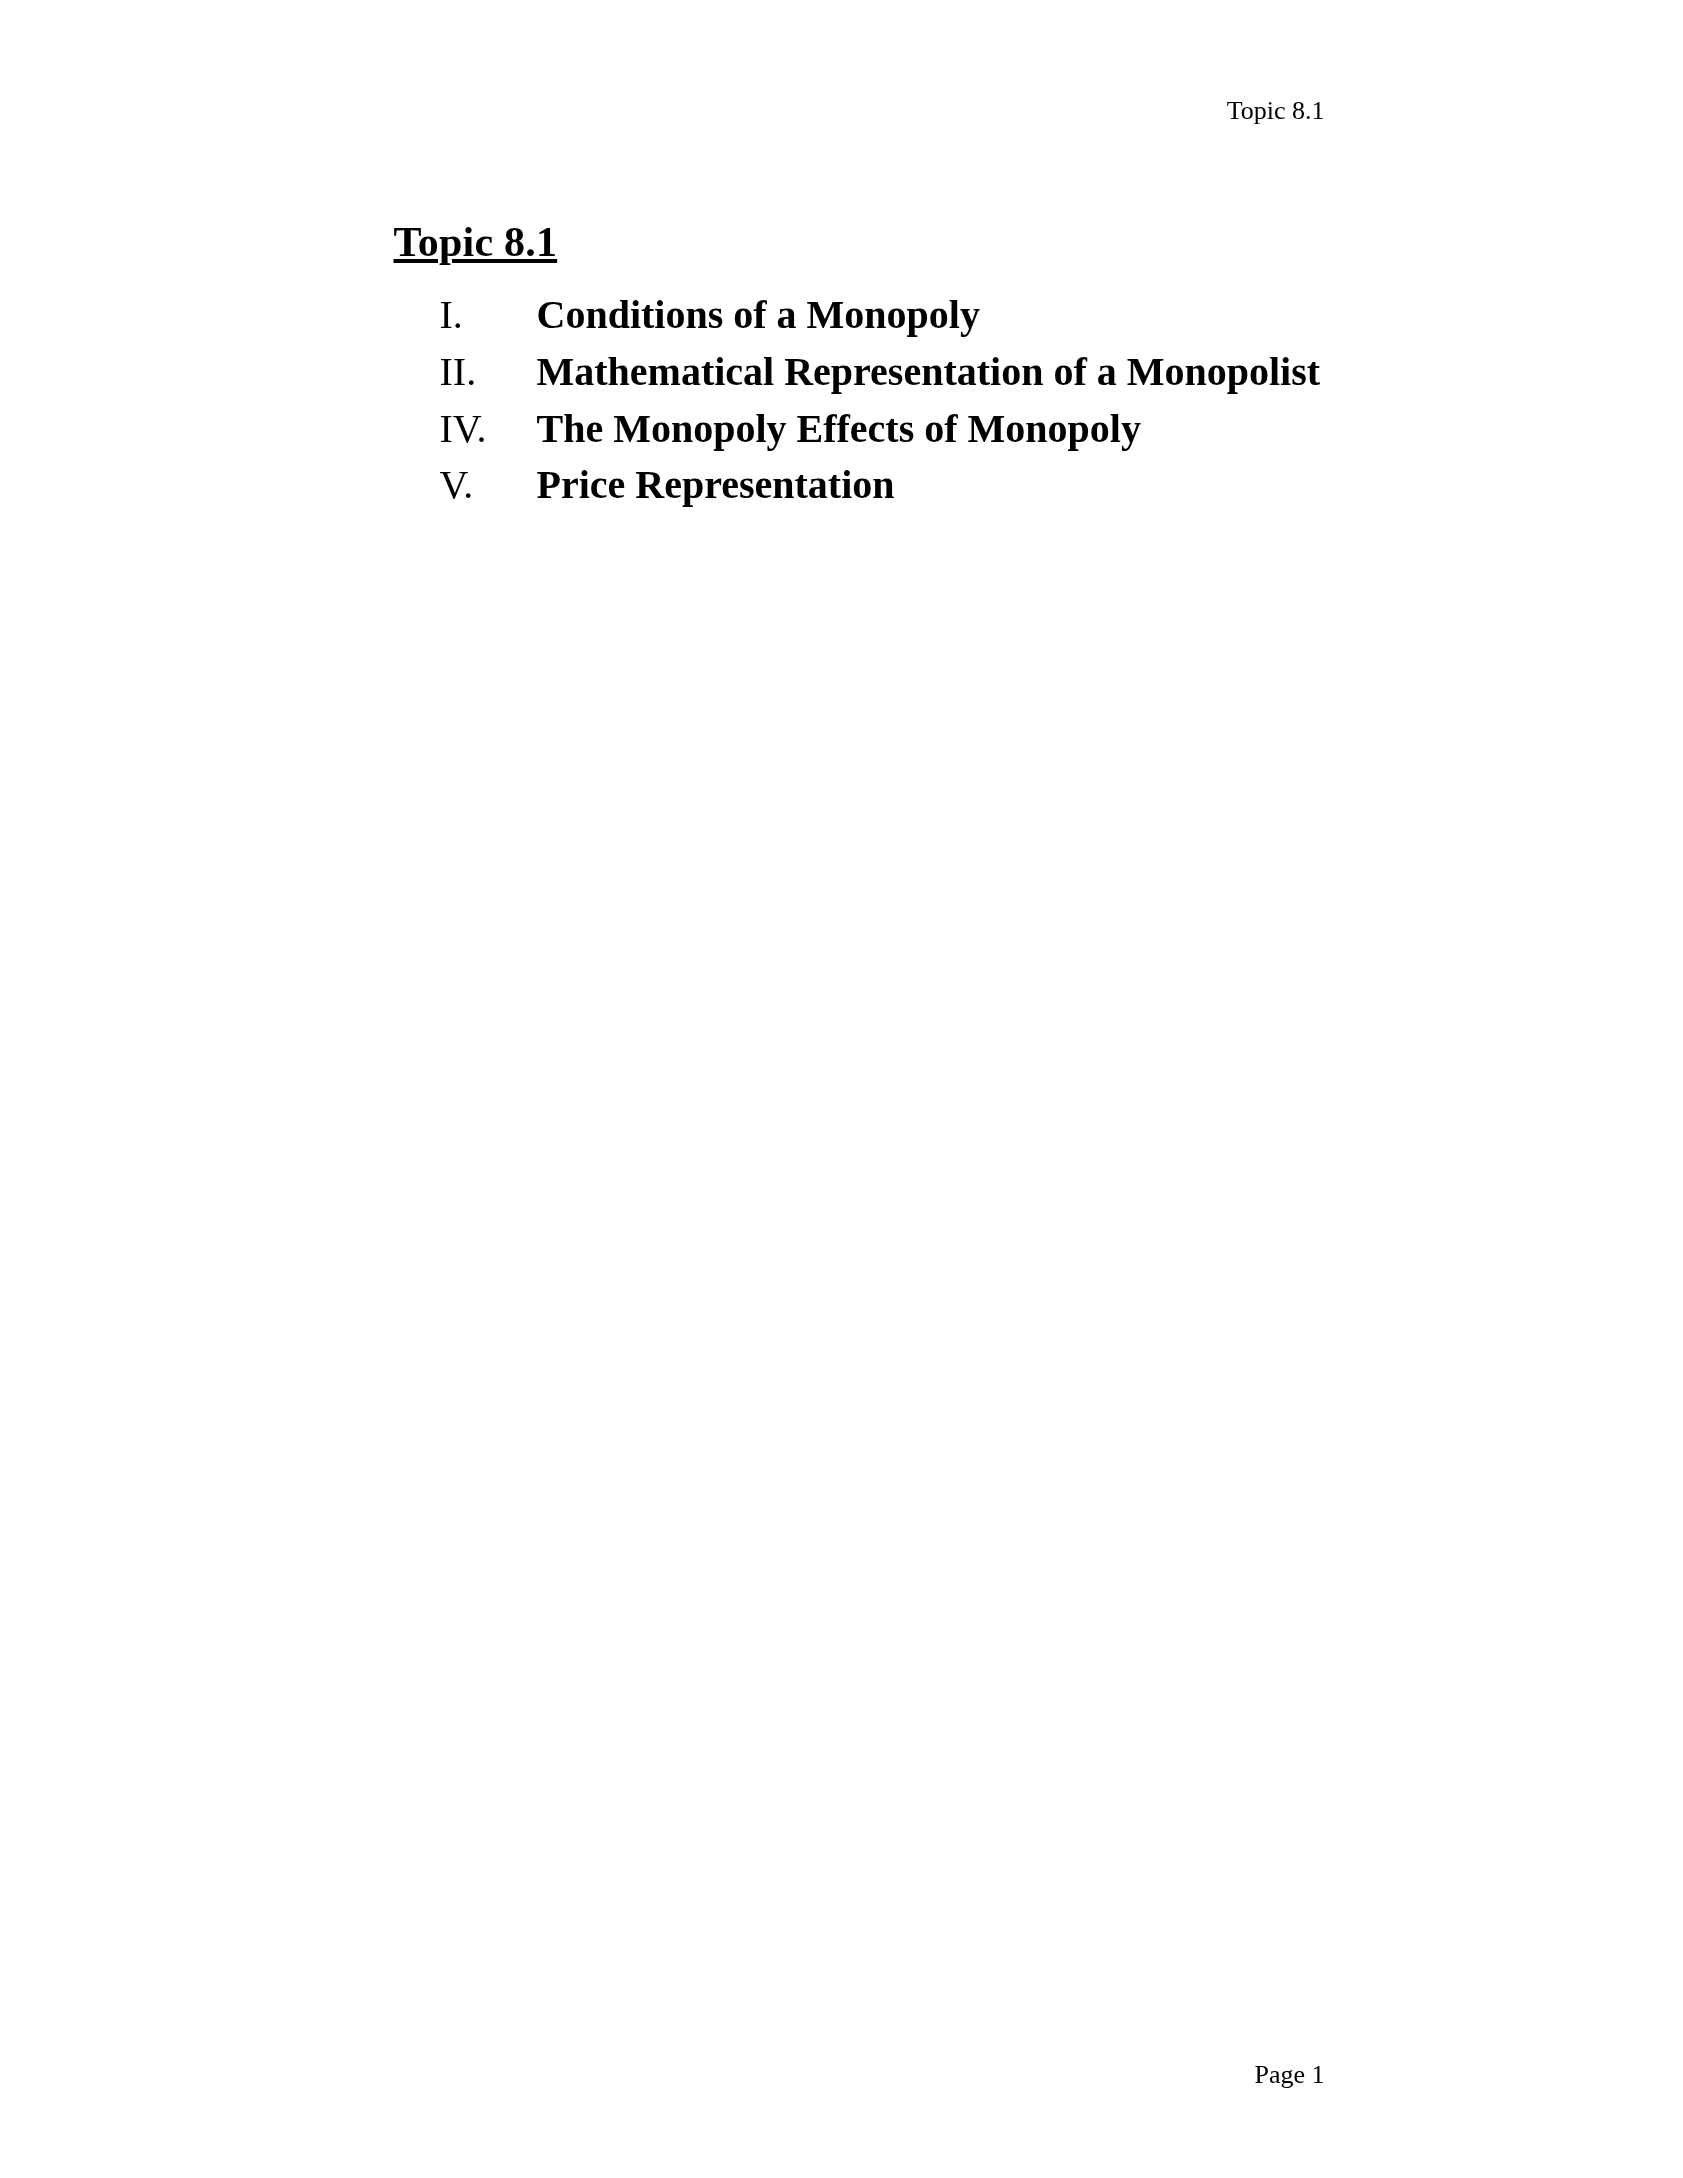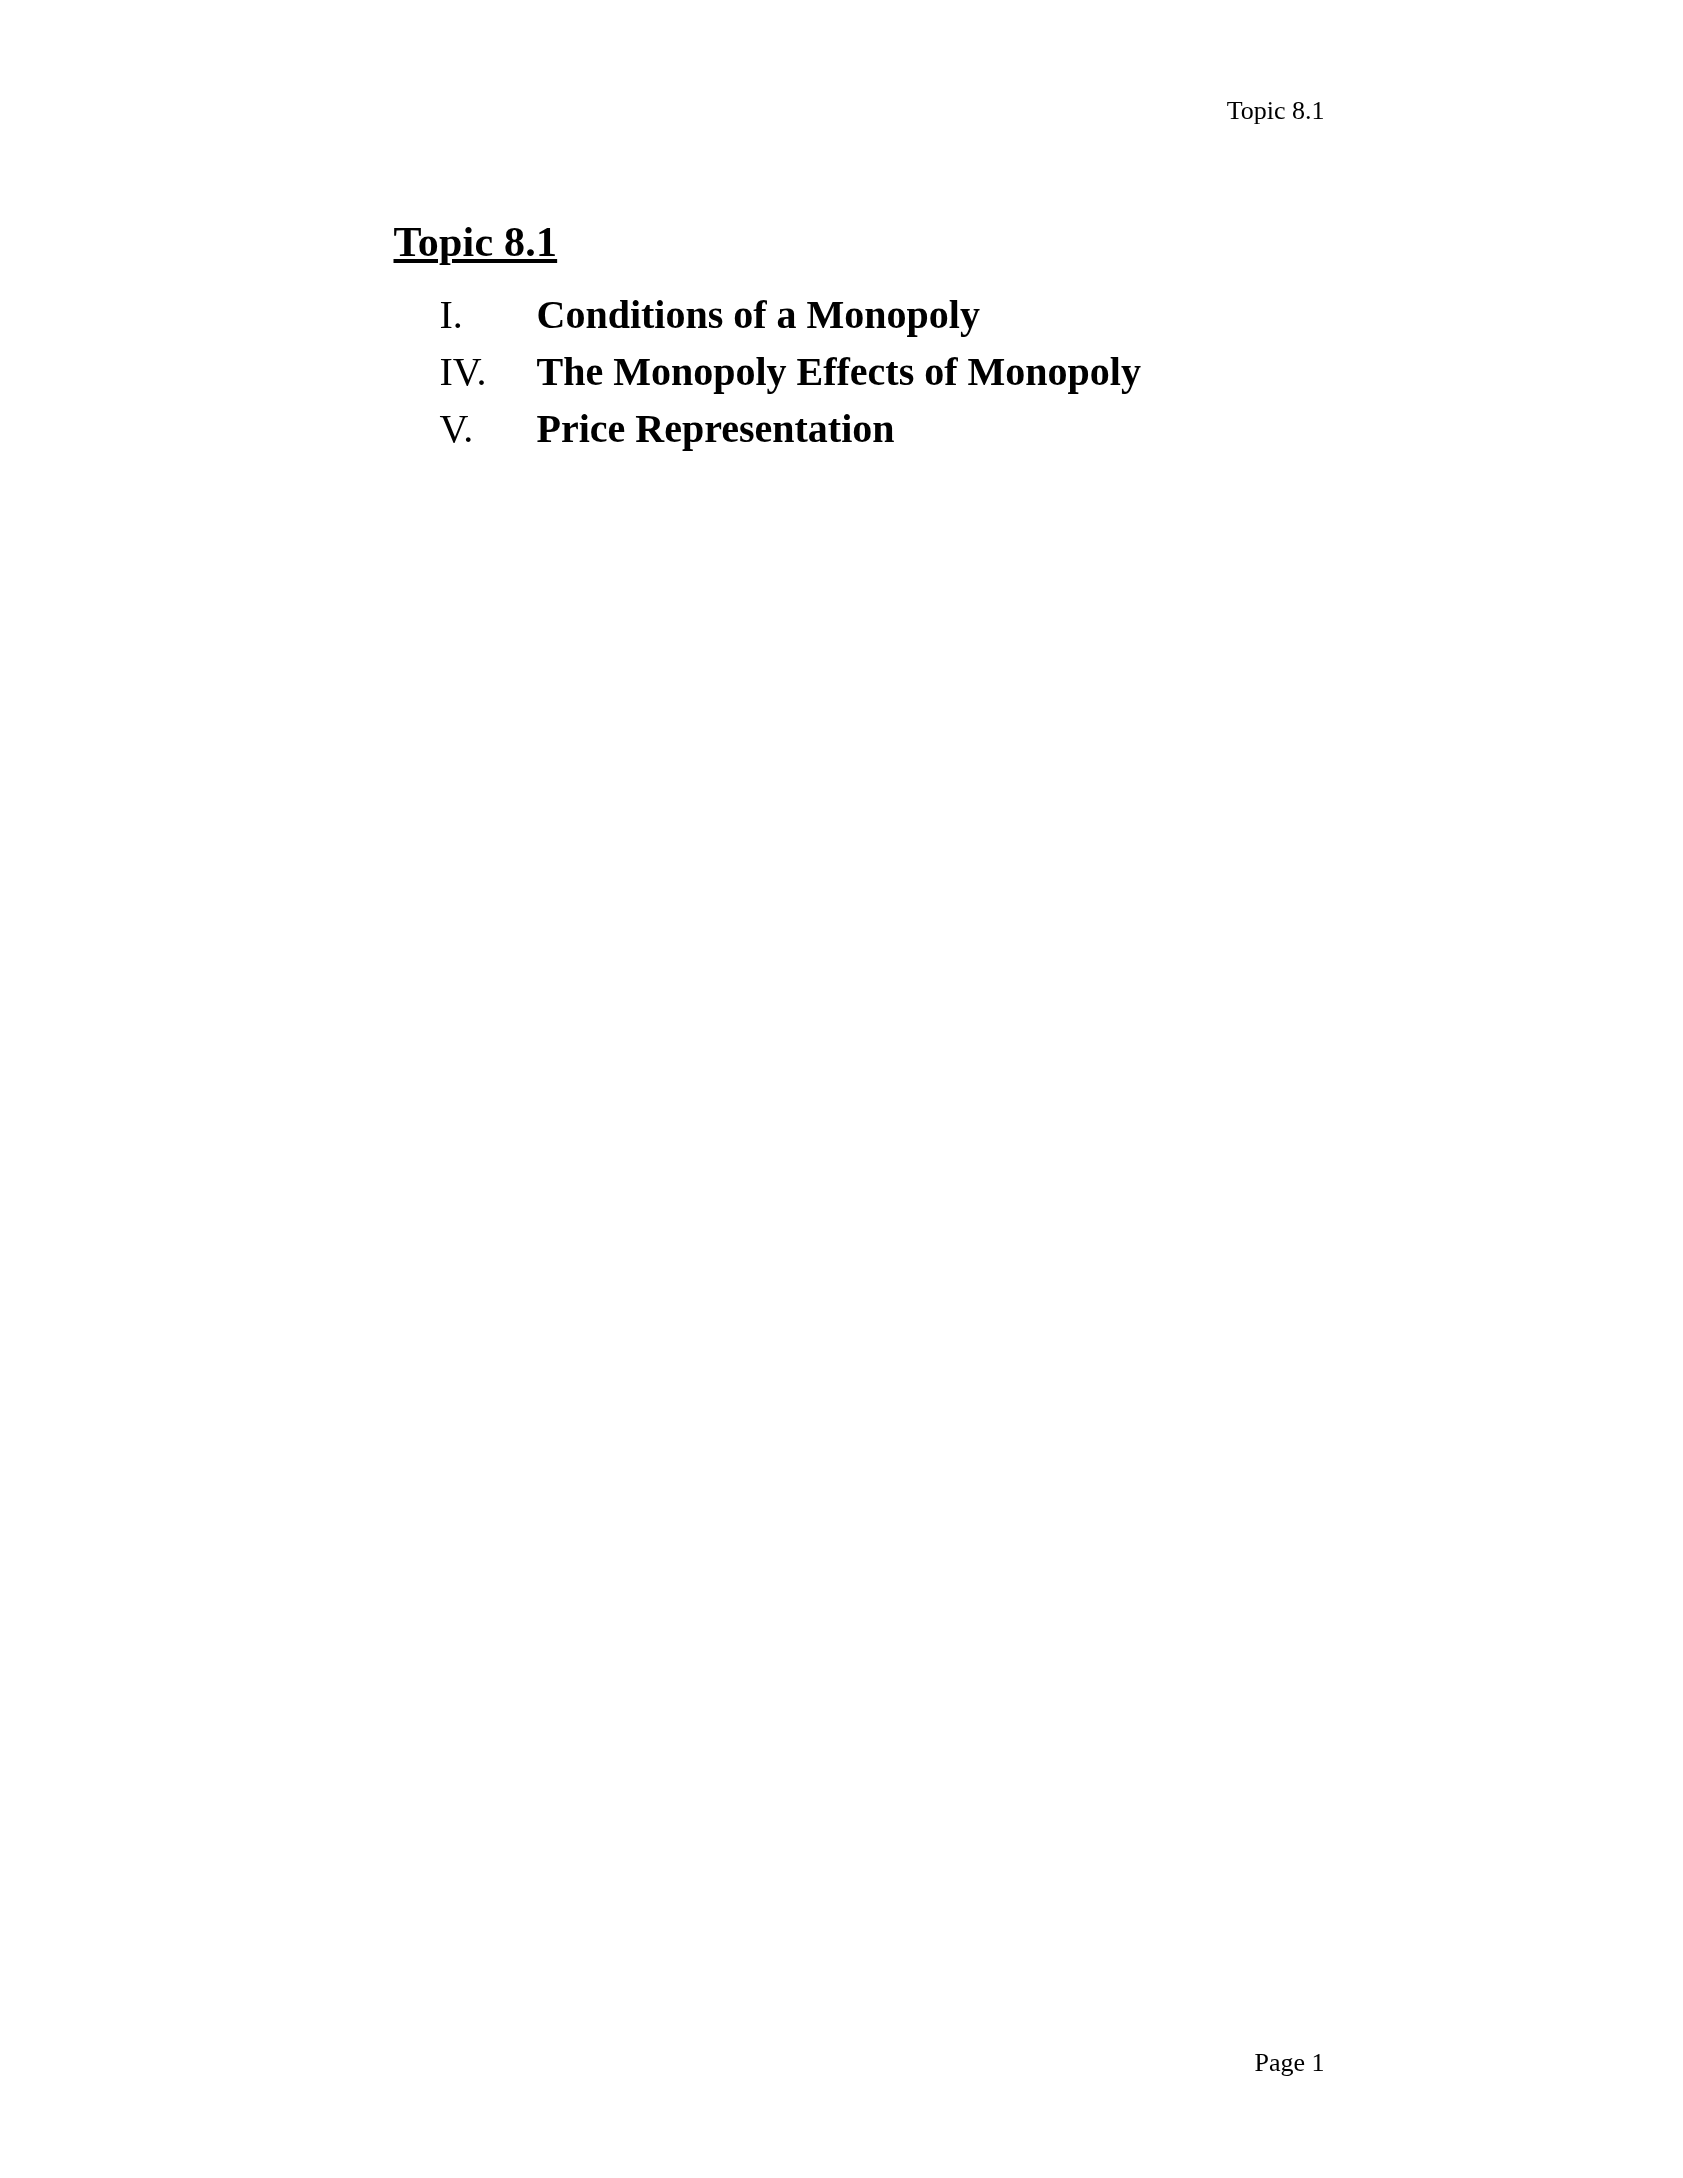--- a/index.html
+++ b/index.html
@@ -56,21 +56,21 @@
     width: 97px;
     flex: 0 0 97px;
     text-align: left;
   }
   .outline-text {
     flex: 1 1 auto;
     font-weight: bold;
   }
   .footer-right {
     position: absolute;
-    bottom: 100px;
+    bottom: 88px;
     right: 206px;
     font-size: 26px;
     line-height: 1.2;
     text-align: right;
     white-space: nowrap;
   }
 </style>
 </head>
 <body>
 
@@ -80,20 +80,24 @@
 
   <h1 class="doc-title">Topic 8.1</h1>
 
   <div class="outline">
 
     <div class="outline-row">
       <span class="outline-num">I.</span>
       <span class="outline-text">Conditions of a Monopoly</span>
     </div>
 
+    <div class="outline-row">
+      <span class="outline-num">II.</span>
+      <span class="outline-text">Mathematical Representation of a Monopolist</span>
+    </div>
 
 
     <div class="outline-row">
       <span class="outline-num">IV.</span>
       <span class="outline-text">The Monopoly Effects of Monopoly</span>
     </div>
 
     <div class="outline-row">
       <span class="outline-num">V.</span>
       <span class="outline-text">Price Representation</span>

